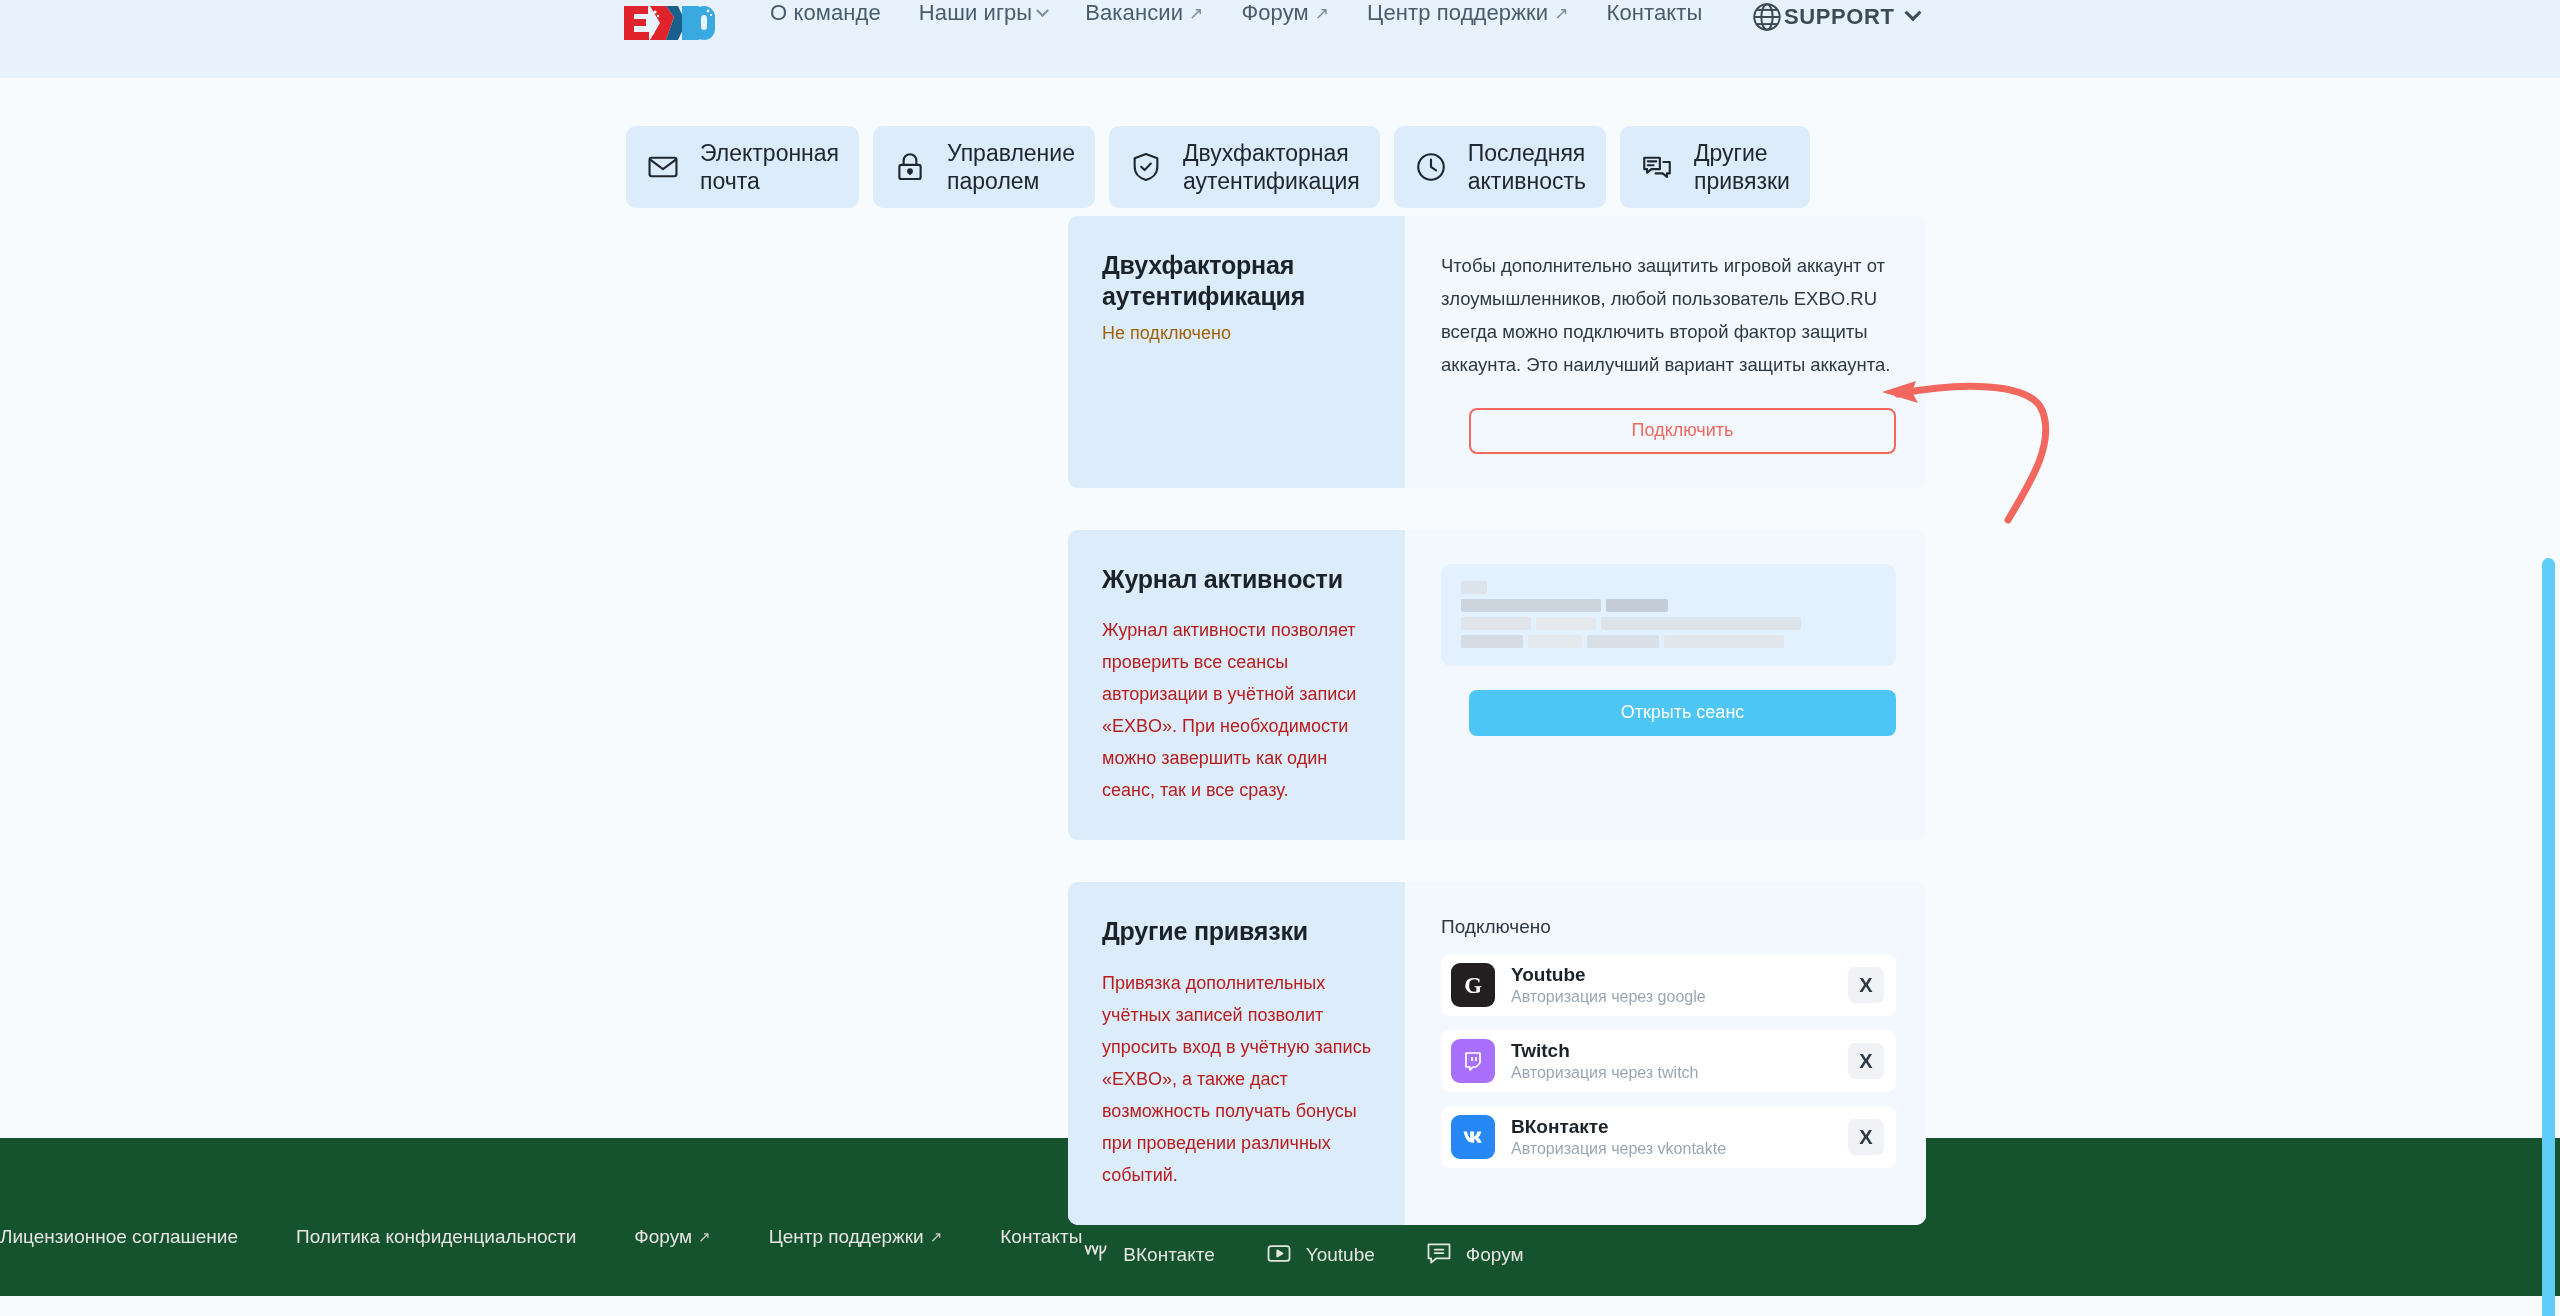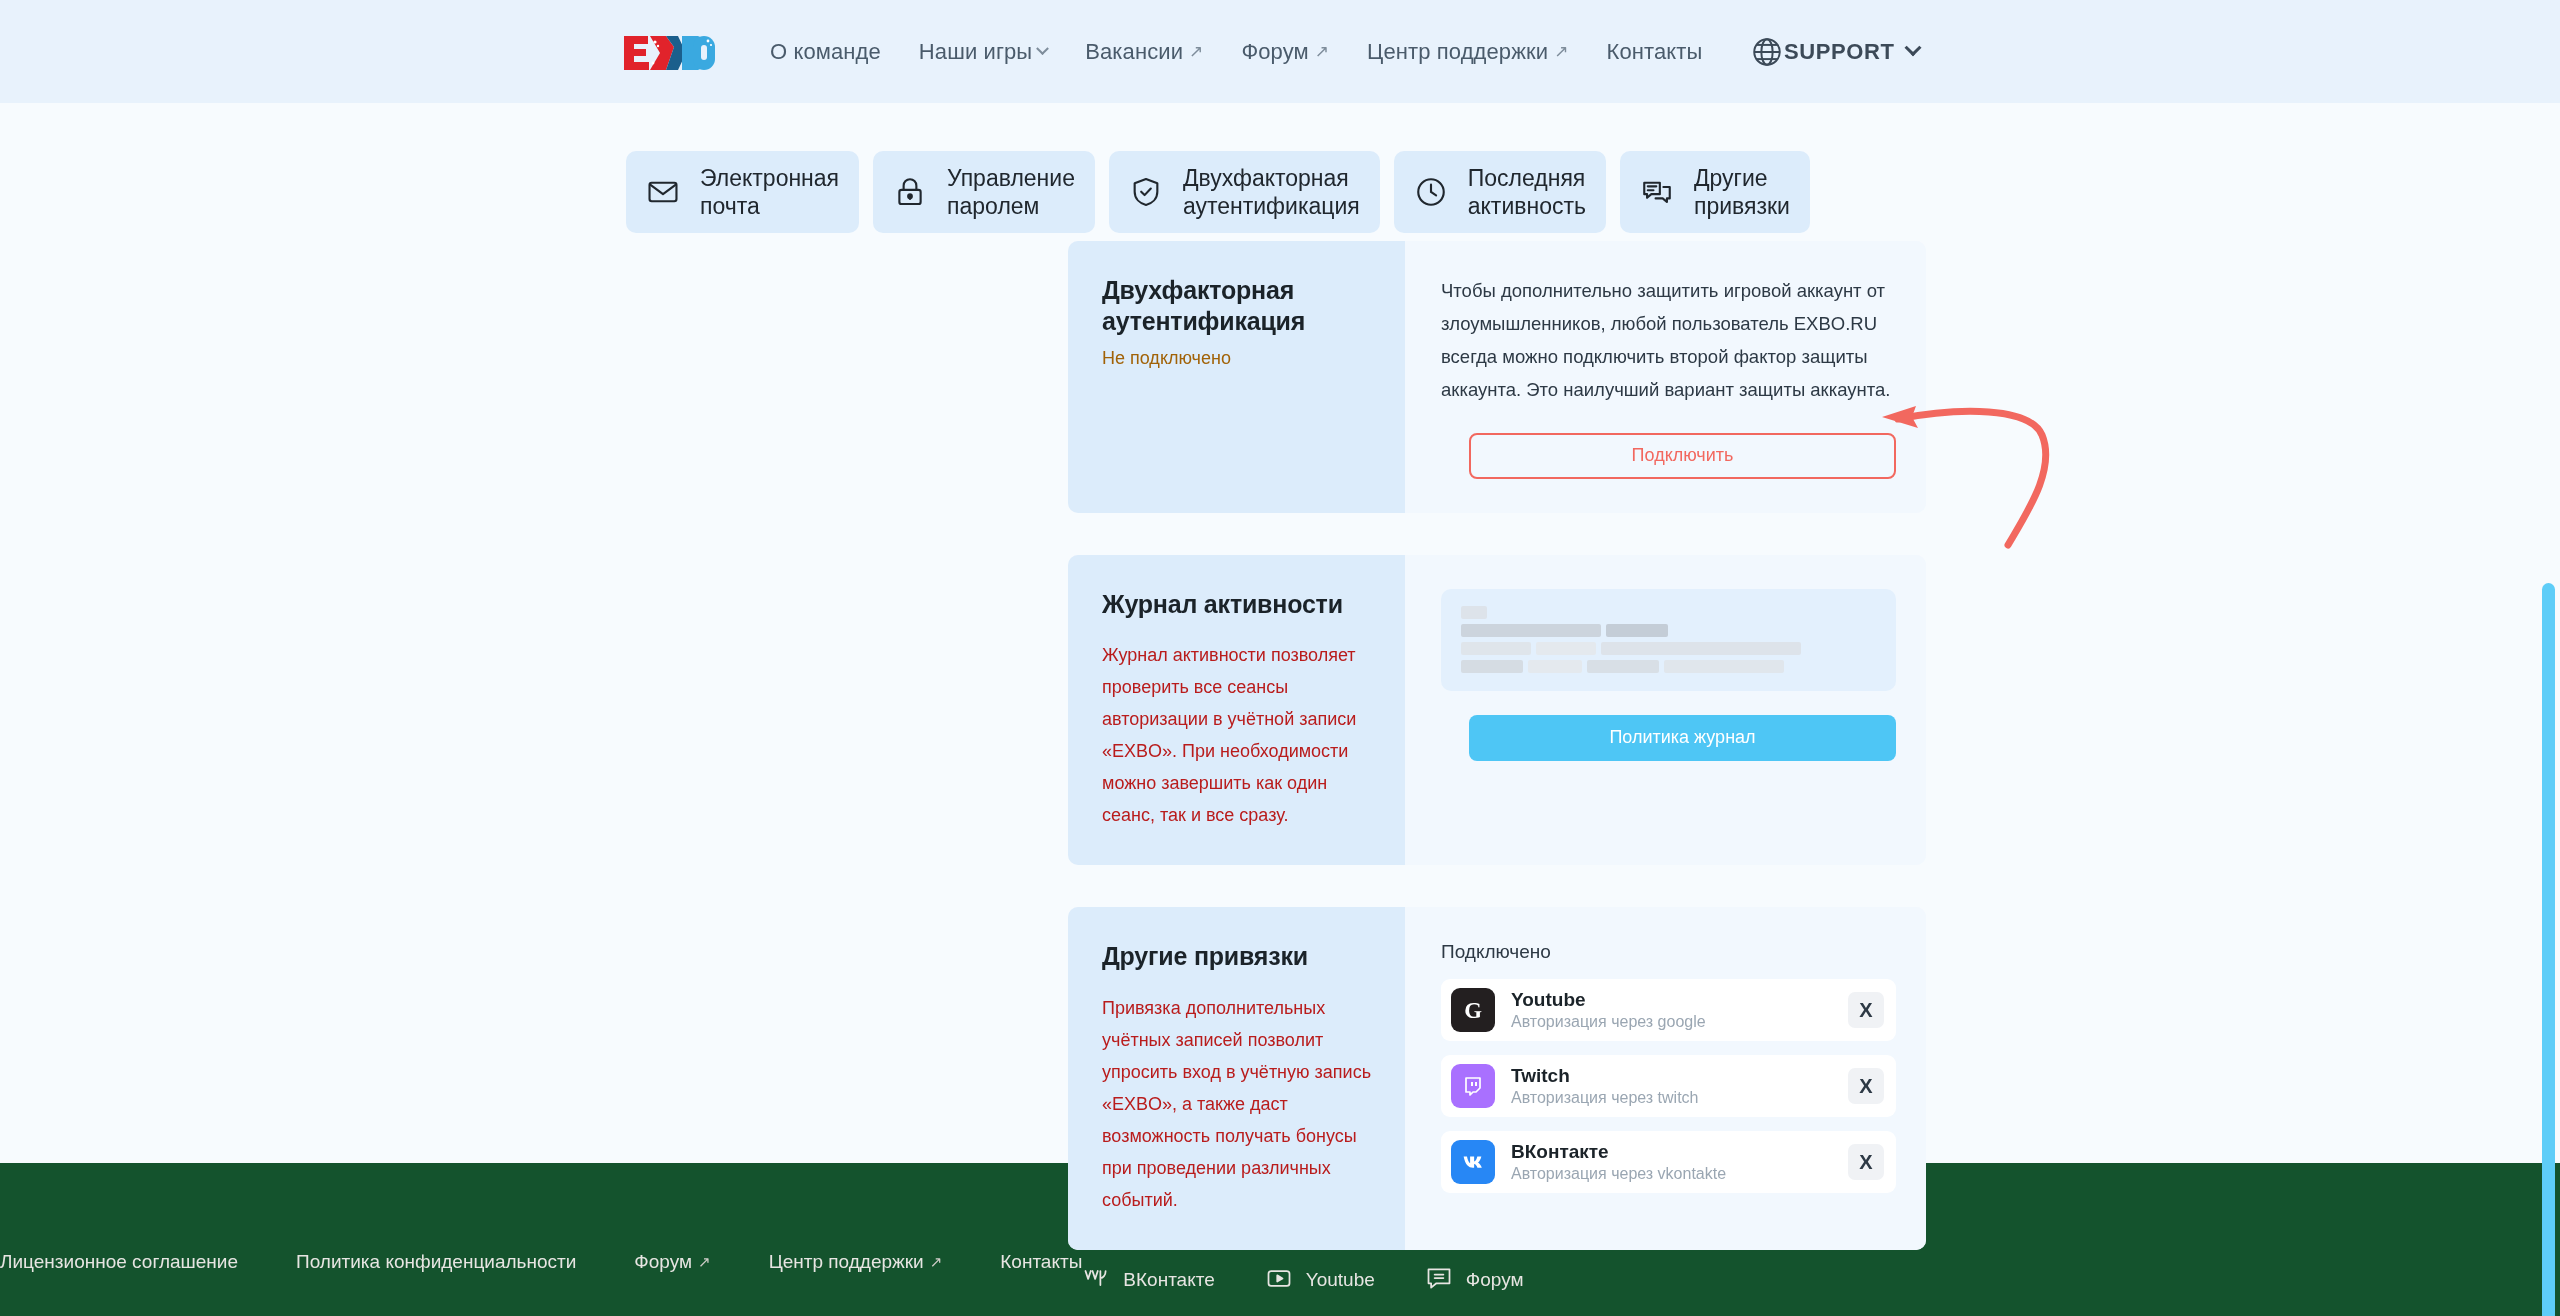--- a/index.html
+++ b/index.html
@@ -6,24 +6,24 @@
   html, body {
     width: 2560px;
     height: 1316px;
     overflow: hidden;
     font-family: "Liberation Sans", sans-serif;
     background: #f7fbfe;
   }
 
   
   .header {
-    height: 103px;
+    height: 78px;
     background: #e8f2fc;
     display: flex;
-    align-items: center;
+    align-items: flex-start;
     position: relative;
   }
   .logo {
     margin-left: 622px;
     display: flex;
     align-items: center;
     height: 44px;
   }
   .nav {
     display: flex;
@@ -410,21 +410,21 @@
             <span class="blur-chip" style="width:60px;background:#e4e9ee"></span>
             <span class="blur-chip" style="width:200px;background:#dde3ea"></span>
           </div>
           <div class="blur-row">
             <span class="blur-chip" style="width:62px;background:#d5dce3"></span>
             <span class="blur-chip" style="width:54px;background:#e4e9ee"></span>
             <span class="blur-chip" style="width:72px;background:#d8dfe6"></span>
             <span class="blur-chip" style="width:120px;background:#e0e6ec"></span>
           </div>
         </div>
-        <div class="btn btn-blue">Политика журнал</div>
+        <div class="btn btn-blue">Открыть сеанс</div>
       </div>
     </div>
 
     <div class="card">
       <div class="card-left">
         <div class="card-title">Другие привязки</div>
         <div class="card-desc">Привязка дополнительных учётных записей позволит упросить вход в учётную запись «EXBO», а также даст возможность получать бонусы при проведении различных событий.</div>
       </div>
       <div class="card-right">
         <div class="connected-label">Подключено</div>

